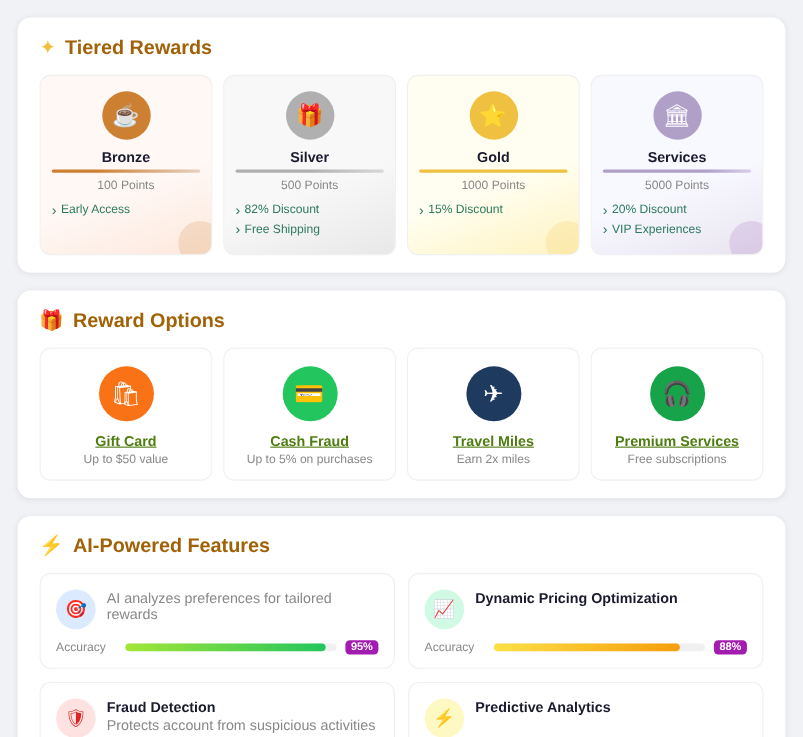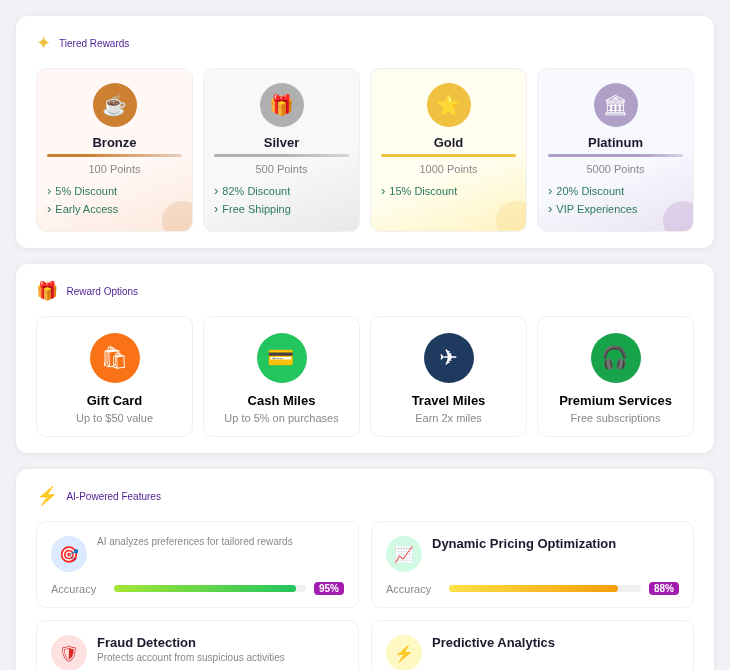--- a/index.html
+++ b/index.html
@@ -25,23 +25,23 @@
       padding: 16px 20px;
       box-shadow: 0 1px 6px rgba(0,0,0,0.07);
     }
     .section-header {
       display: flex;
       align-items: center;
       gap: 8px;
       margin-bottom: 14px;
     }
     .section-title {
-      font-size: 10px;
-      font-weight: 400;
-      color: #4c1d95;
+      font-size: 18px;
+      font-weight: 700;
+      color: #a16207;
     }
     
     .tiers-grid {
       display: grid;
       grid-template-columns: repeat(4, 1fr);
       gap: 10px;
     }
     .tier-card {
       border: 1px solid #f0f0f0;
       border-radius: 10px;
@@ -144,22 +144,23 @@
       margin-bottom: 10px;
       font-size: 22px;
     }
     .reward-icon-wrap.gift { background: #f97316; }
     .reward-icon-wrap.cash { background: #22c55e; }
     .reward-icon-wrap.travel { background: #1e3a5f; }
     .reward-icon-wrap.premium { background: #16a34a; }
     .reward-name {
       font-size: 13px;
       font-weight: 700;
-      color: #000000;
+      color: #4d7c0f;
       margin-bottom: 4px;
+      text-decoration: underline;
     }
     .reward-desc {
       font-size: 11px;
       color: #888;
       text-align: center;
     }
 
     
     .ai-grid {
       display: grid;
@@ -192,21 +193,21 @@
     .ai-feature-icon.pricing { background: #d1fae5; color: #059669; }
     .ai-feature-icon.fraud { background: #fee2e2; color: #dc2626; }
     .ai-feature-icon.analytics { background: #fef9c3; color: #ca8a04; }
     .ai-feature-text .feat-name {
       font-size: 13px;
       font-weight: 700;
       color: #1a1a2e;
       margin-bottom: 2px;
     }
     .ai-feature-text .feat-desc {
-      font-size: 10px;
+      font-size: 13px;
       color: #888;
     }
     .accuracy-row {
       display: flex;
       align-items: center;
       gap: 8px;
       margin-top: 6px;
     }
     .accuracy-label {
       font-size: 11px;
@@ -255,21 +256,20 @@
     <div class="section-header">
       <span class="header-icon star-icon">✦</span>
       <span class="section-title">Tiered Rewards</span>
     </div>
     <div class="tiers-grid" id="tiers-grid">
         <div class="tier-card bronze">
           <div class="tier-icon-wrap bronze">☕</div>
           <div class="tier-name">Bronze</div>
           <div class="tier-bar bronze"></div>
           <div class="tier-points">100 Points</div>
-          <div class="tier-feature">5% Discount</div>
           <div class="tier-feature">Early Access</div>
           <div class="tier-decor bronze"></div>
         </div>
         <div class="tier-card silver">
           <div class="tier-icon-wrap silver">🎁</div>
           <div class="tier-name">Silver</div>
           <div class="tier-bar silver"></div>
           <div class="tier-points">500 Points</div>
           <div class="tier-feature">82% Discount</div>
           <div class="tier-feature">Free Shipping</div>
@@ -277,21 +277,21 @@
         <div class="tier-card gold">
           <div class="tier-icon-wrap gold">⭐</div>
           <div class="tier-name">Gold</div>
           <div class="tier-bar gold"></div>
           <div class="tier-points">1000 Points</div>
           <div class="tier-feature">15% Discount</div>
           <div class="tier-decor gold"></div>
         </div>
         <div class="tier-card platinum">
           <div class="tier-icon-wrap platinum">🏛</div>
-          <div class="tier-name">Platinum</div>
+          <div class="tier-name">Services</div>
           <div class="tier-bar platinum"></div>
           <div class="tier-points">5000 Points</div>
           <div class="tier-feature">20% Discount</div>
           <div class="tier-feature">VIP Experiences</div>
           <div class="tier-decor platinum"></div>
         </div>
       </div>
   </div>
 
   <div class="card">
@@ -300,21 +300,21 @@
       <span class="section-title">Reward Options</span>
     </div>
     <div class="rewards-grid" id="rewards-grid">
         <div class="reward-card">
           <div class="reward-icon-wrap gift" style="color: rgb(255, 255, 255);">🛍</div>
           <div class="reward-name">Gift Card</div>
           <div class="reward-desc">Up to $50 value</div>
         </div>
         <div class="reward-card">
           <div class="reward-icon-wrap cash" style="color: rgb(255, 255, 255);">💳</div>
-          <div class="reward-name">Cash Miles</div>
+          <div class="reward-name">Cash Fraud</div>
           <div class="reward-desc">Up to 5% on purchases</div>
         </div>
         <div class="reward-card">
           <div class="reward-icon-wrap travel" style="color: rgb(255, 255, 255);">✈</div>
           <div class="reward-name">Travel Miles</div>
           <div class="reward-desc">Earn 2x miles</div>
         </div>
         <div class="reward-card">
           <div class="reward-icon-wrap premium" style="color: rgb(255, 255, 255);">🎧</div>
           <div class="reward-name">Premium Services</div>

